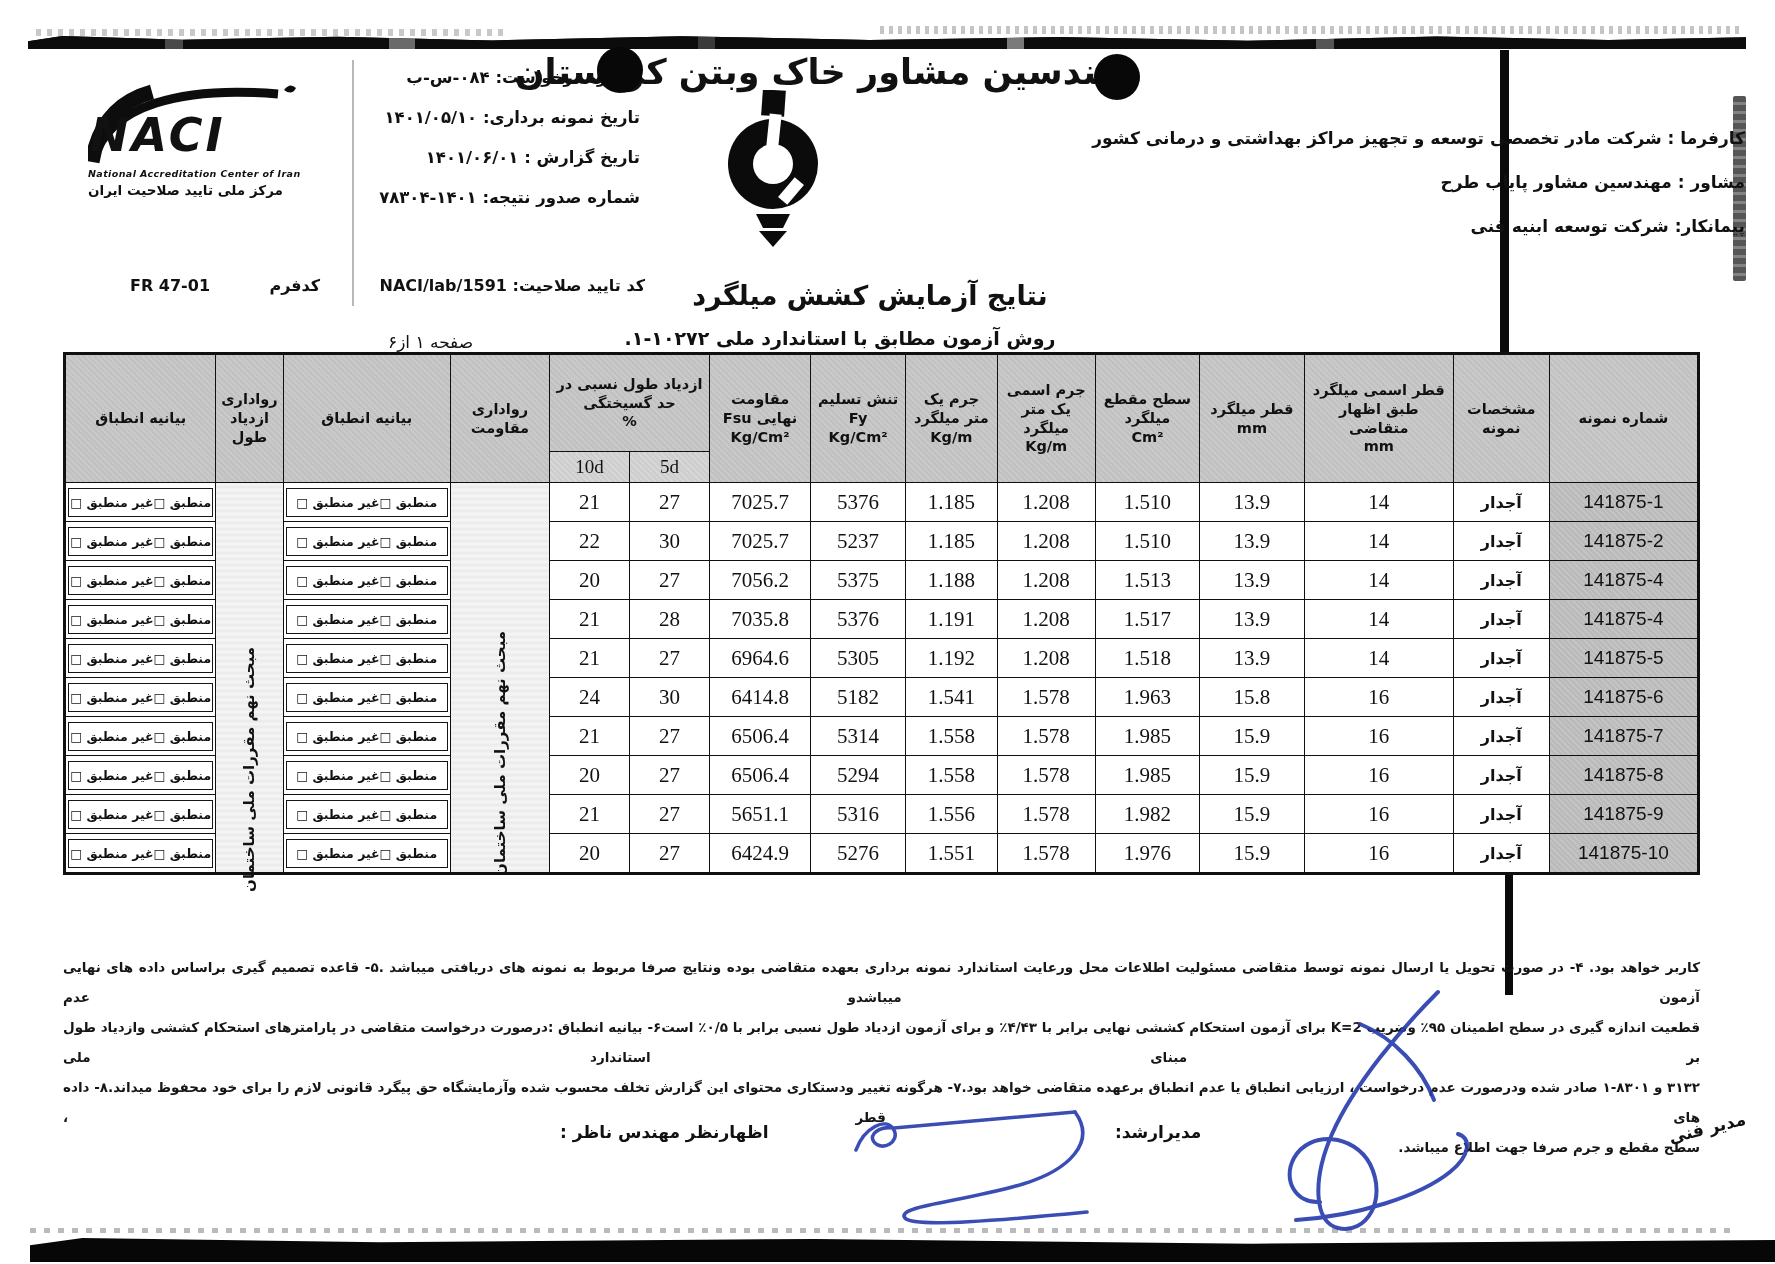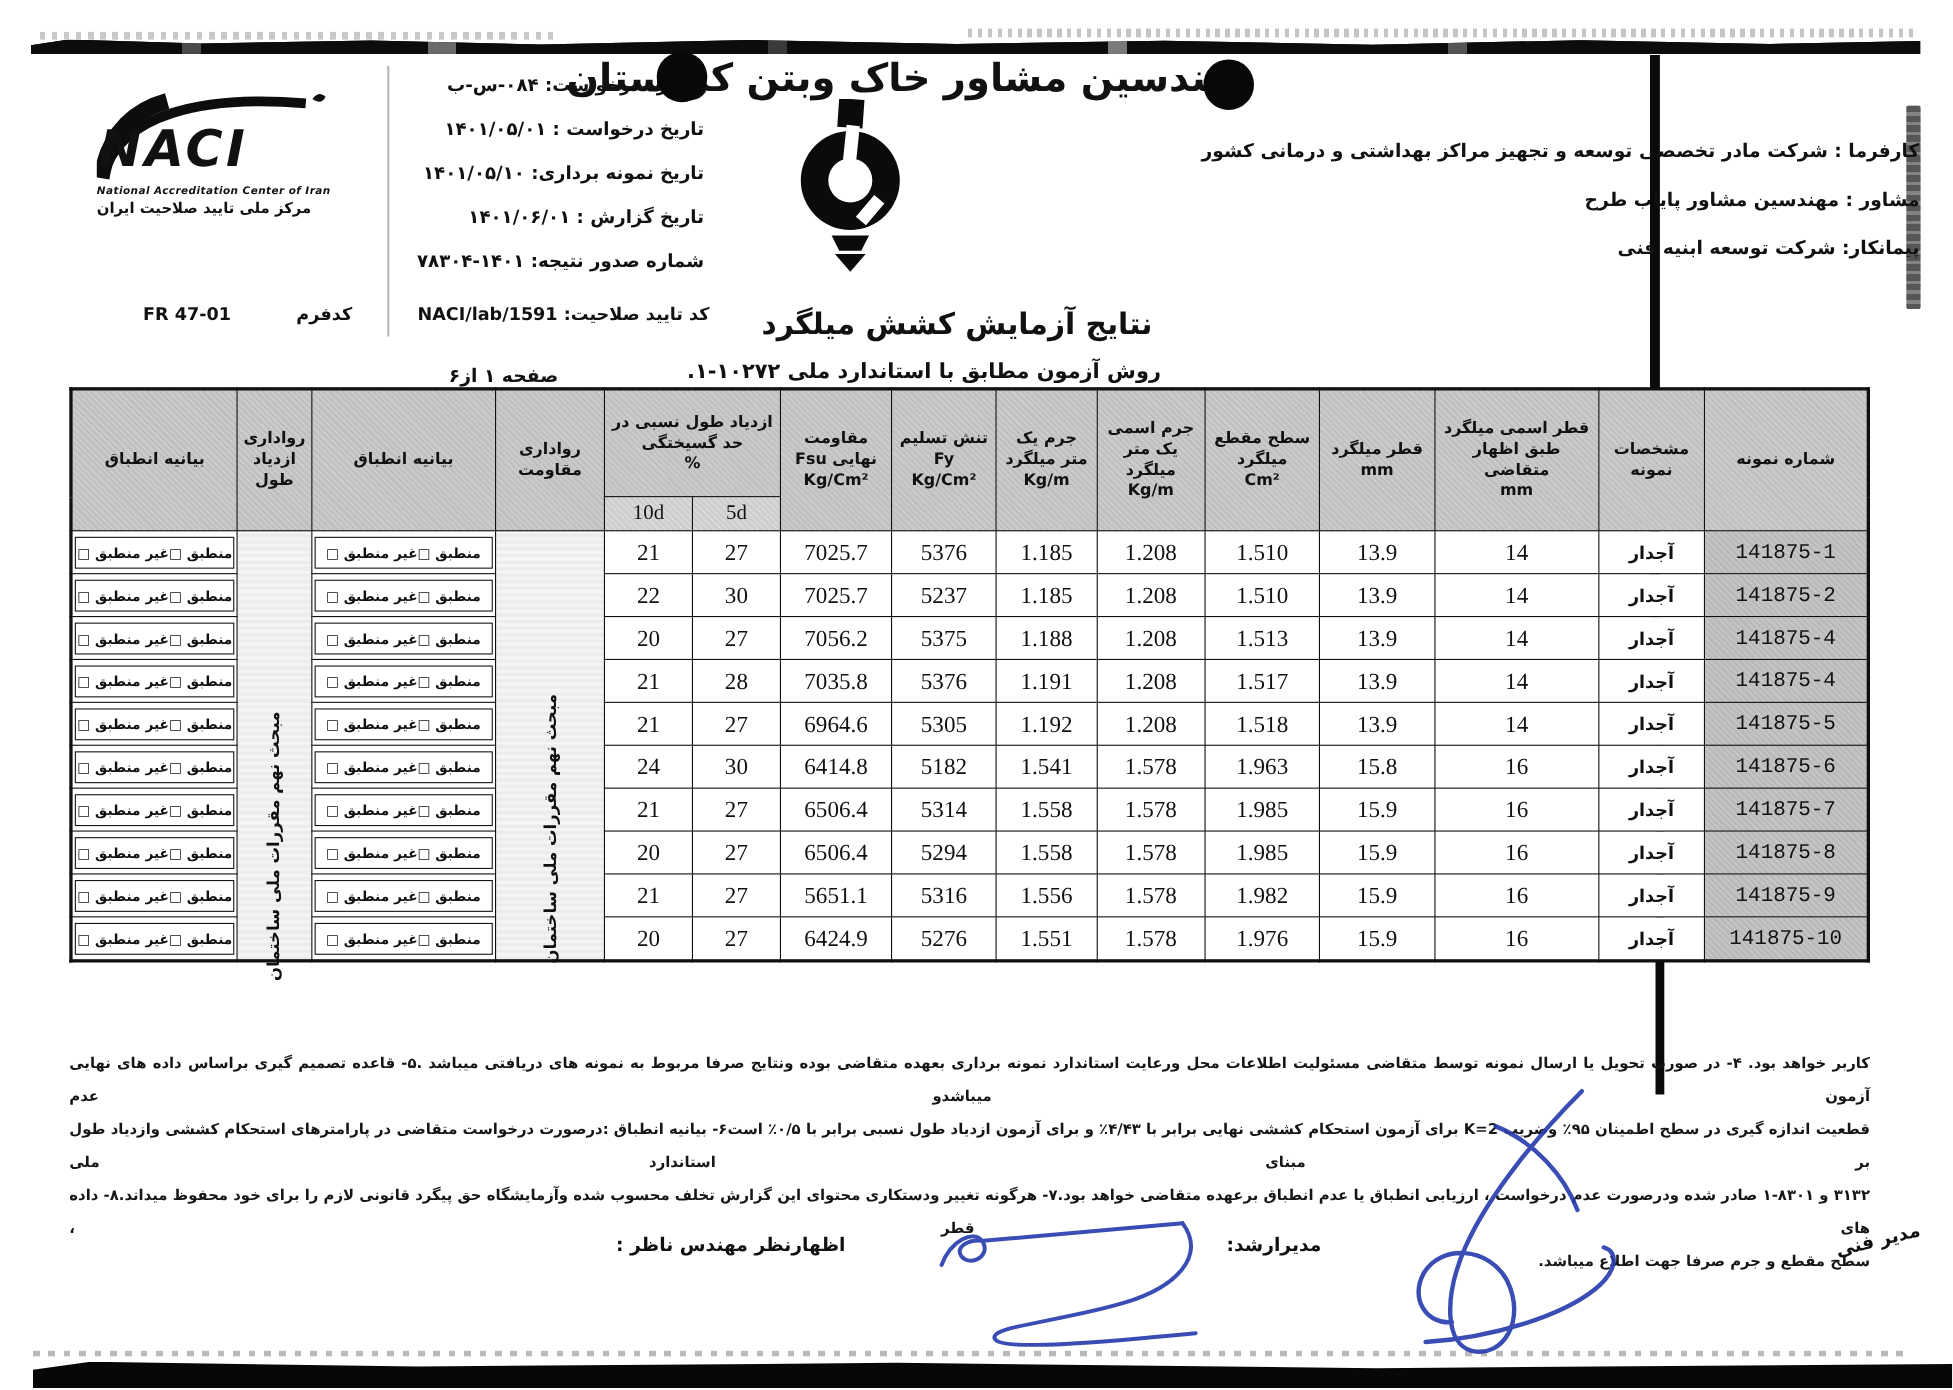--- a/index.html
+++ b/index.html
@@ -38,39 +38,39 @@
   .left-fields{left:358px;top:58px;width:282px;direction:rtl;text-align:right;
     font-size:16.5px;font-weight:600;line-height:40px;white-space:nowrap;}
   .acc-row{left:130px;top:276px;width:515px;direction:rtl;display:flex;
     justify-content:space-between;align-items:center;font-size:16px;font-weight:700;}
   .right-fields{left:1160px;top:122px;width:585px;direction:rtl;text-align:right;
     font-size:17px;font-weight:600;line-height:32px;}
   .right-fields .fline{margin-bottom:12px;white-space:nowrap;}
   .right-fields .fline:nth-child(3) .fval,.right-fields .fline:nth-child(4) .fval{font-weight:800;}
   .report-title{left:610px;top:280px;width:520px;text-align:center;font-size:27px;font-weight:800;direction:rtl;}
   .report-method{left:540px;top:327px;width:600px;text-align:center;font-size:19px;font-weight:700;direction:rtl;}
-  .page-label{left:388px;top:332px;font-size:17px;font-weight:700;direction:rtl;margin-left:20px;}
+  .page-label{left:388px;top:332px;font-size:17px;font-weight:400;direction:rtl;}
 
   
   .emblem{left:725px;top:90px;z-index:1;}
 
   
   table.results{left:63px;top:352px;width:1637px;position:absolute;border-collapse:collapse;
     table-layout:fixed;direction:rtl;}
   table.results th,table.results td{border:1.6px solid #101010;text-align:center;vertical-align:middle;padding:0 2px;}
   table.results{border:3px solid #101010;}
   th{background-color:#c9c9c9;
      background-image:repeating-linear-gradient(45deg,rgba(0,0,0,.05) 0 2px,rgba(255,255,255,.04) 2px 4px);
      font-size:14.5px;font-weight:700;white-space:pre-line;line-height:1.3;}
   tr.hrow1 th{height:96px;}
   tr.hrow2 th{height:30px;background-color:#d7d7d7;font-family:"Liberation Serif",serif;
      font-size:19px;font-weight:400;}
   td{height:38px;background:#fff;}
   td.c-num{font-family:"Liberation Serif",serif;font-size:21px;direction:ltr;}
-  td.c-id{font-family:Liberation Mono, monospace;font-size:19px;direction:ltr;background-color:#c2c2c2;
+  td.c-id{font-family:Liberation Sans, sans-serif;font-size:19px;direction:ltr;background-color:#c2c2c2;
      background-image:repeating-linear-gradient(45deg,rgba(0,0,0,.05) 0 2px,rgba(255,255,255,.05) 2px 4px);}
   td.c-spec{font-size:16px;font-weight:600;}
   td.c-vert{background:#f4f4f4;
      background-image:repeating-linear-gradient(0deg,rgba(0,0,0,.03) 0 3px,transparent 3px 6px);}
   td.c-vert .vert{transform:rotate(-90deg);white-space:nowrap;font-size:15px;font-weight:700;}
   td.c-comp{padding:3px 5px;}
   td.c-comp .comp-box{border:1.7px solid #141414;height:27px;line-height:27px;font-size:12.5px;
      font-weight:700;white-space:nowrap;overflow:hidden;}
 
   
@@ -117,21 +117,20 @@
   <circle cx="48" cy="74" r="45" fill="#0b0b0b"></circle>
   <circle cx="48" cy="74" r="20" fill="#ffffff"></circle>
   <rect x="43" y="24" width="12" height="32" fill="#ffffff" transform="rotate(6 49 40)"></rect>
   <rect x="60" y="88" width="12" height="26" fill="#ffffff" transform="rotate(40 66 101)"></rect>
   <polygon points="31,124 65,124 58,138 38,138" fill="#0b0b0b"></polygon>
   <polygon points="34,141 62,141 48,157" fill="#0b0b0b"></polygon>
 </svg>
 
 <div class="abs left-fields">
   <div><span>شماره درخواست:</span> <span>۰۸۴-س-ب</span></div>
-  <div><span>تاریخ درخواست :</span> <span>۱۴۰۱/۰۵/۰۱</span></div>
   <div><span>تاریخ نمونه برداری:</span> <span>۱۴۰۱/۰۵/۱۰</span></div>
   <div><span>تاریخ گزارش :</span> <span>۱۴۰۱/۰۶/۰۱</span></div>
   <div><span>شماره صدور نتیجه:</span> <span>۱۴۰۱-۷۸۳۰۴</span></div>
 </div>
 
 <div class="abs acc-row">
   <div><span>کد تایید صلاحیت:</span> <span>NACI/lab/1591</span></div>
   <div>کدفرم</div>
   <div style="direction:ltr;">FR 47-01</div>
 </div>

